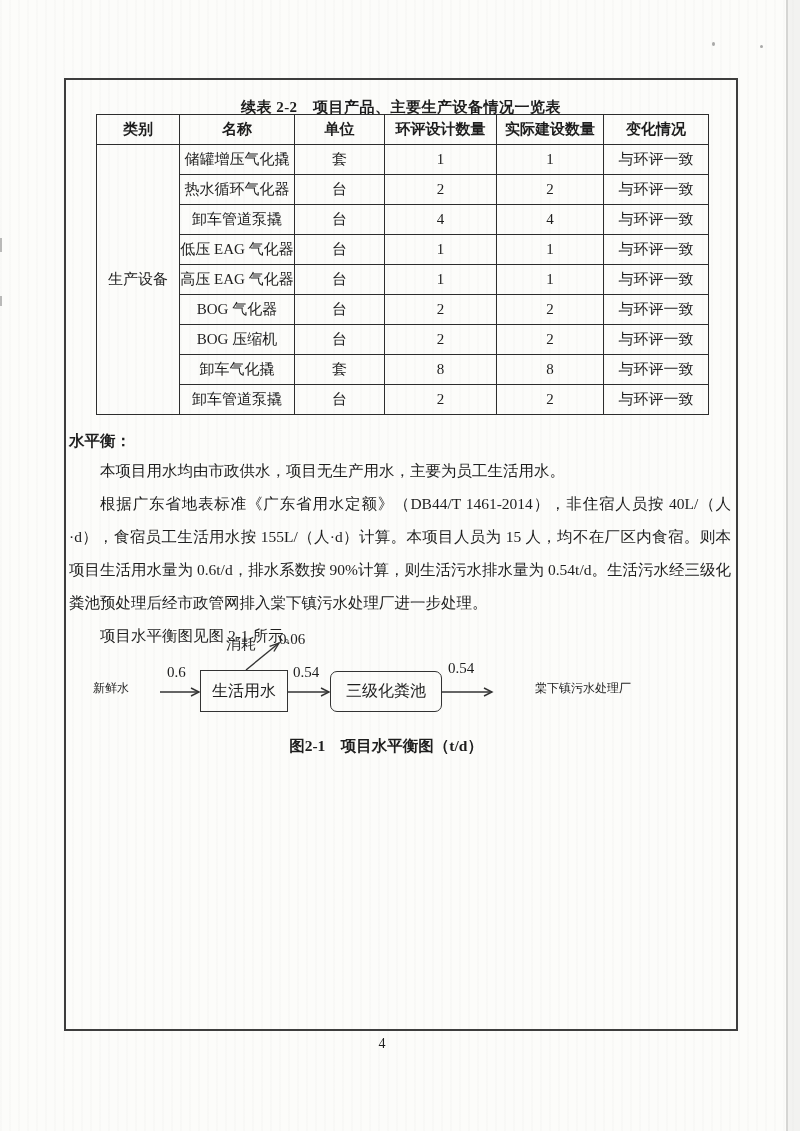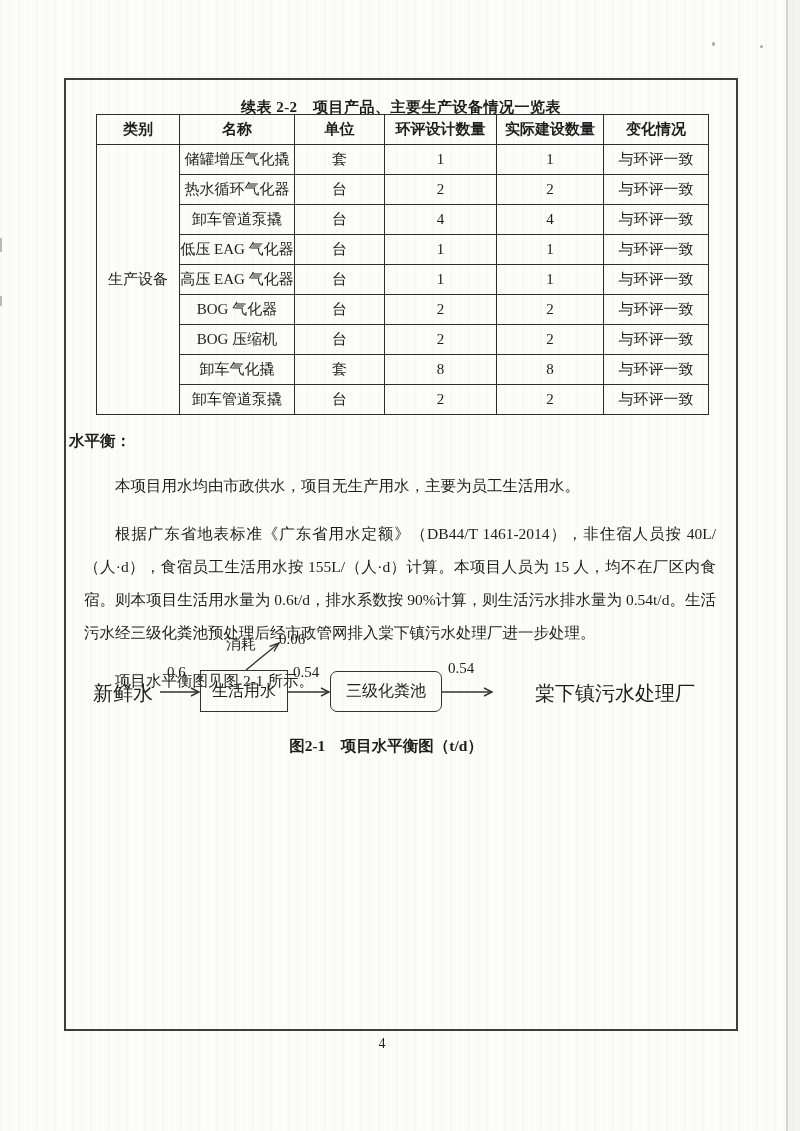--- a/index.html
+++ b/index.html
@@ -41,25 +41,25 @@
   }
   table.equip th, table.equip td {
     border:1.6px solid #2d2d2d; text-align:center; vertical-align:middle;
     padding:0; height:29px; overflow:hidden; white-space:nowrap;
   }
   table.equip th { font-weight:bold; }
   table.equip td.cat { font-size:15px; }
 
   .wb { position:absolute; top:348px; left:3px; width:662px; font-size:15.5px; }
   .wb-heading { font-weight:bold; line-height:26px; }
-  .wb p { margin:15px; text-indent:2em; line-height:33px; text-align:justify; }
+  .wb p { margin:0; text-indent:2em; line-height:33px; text-align:justify; }
 
   .diagram { position:absolute; top:551px; left:0; width:672px; height:112px; }
   .diagram svg { position:absolute; left:0; top:0; }
-  .dlabel { position:absolute; font-size:20px; white-space:nowrap; }
+  .dlabel { position:absolute; font-size:12px; white-space:nowrap; }
   .dnum { position:absolute; font-size:15px; white-space:nowrap; }
   .dbox {
     position:absolute; border:1.5px solid #333; box-sizing:border-box;
     display:flex; align-items:center; justify-content:center;
     font-size:16px; background:transparent; white-space:nowrap;
   }
   .dbox.b1 { left:134px; top:39px; width:88px; height:42px; }
   .dbox.b2 { left:264px; top:40px; width:112px; height:41px;border-radius:7px; }
   .lbl-source { left:27px; top:49px; }
   .lbl-sink { left:469px; top:49px; }

